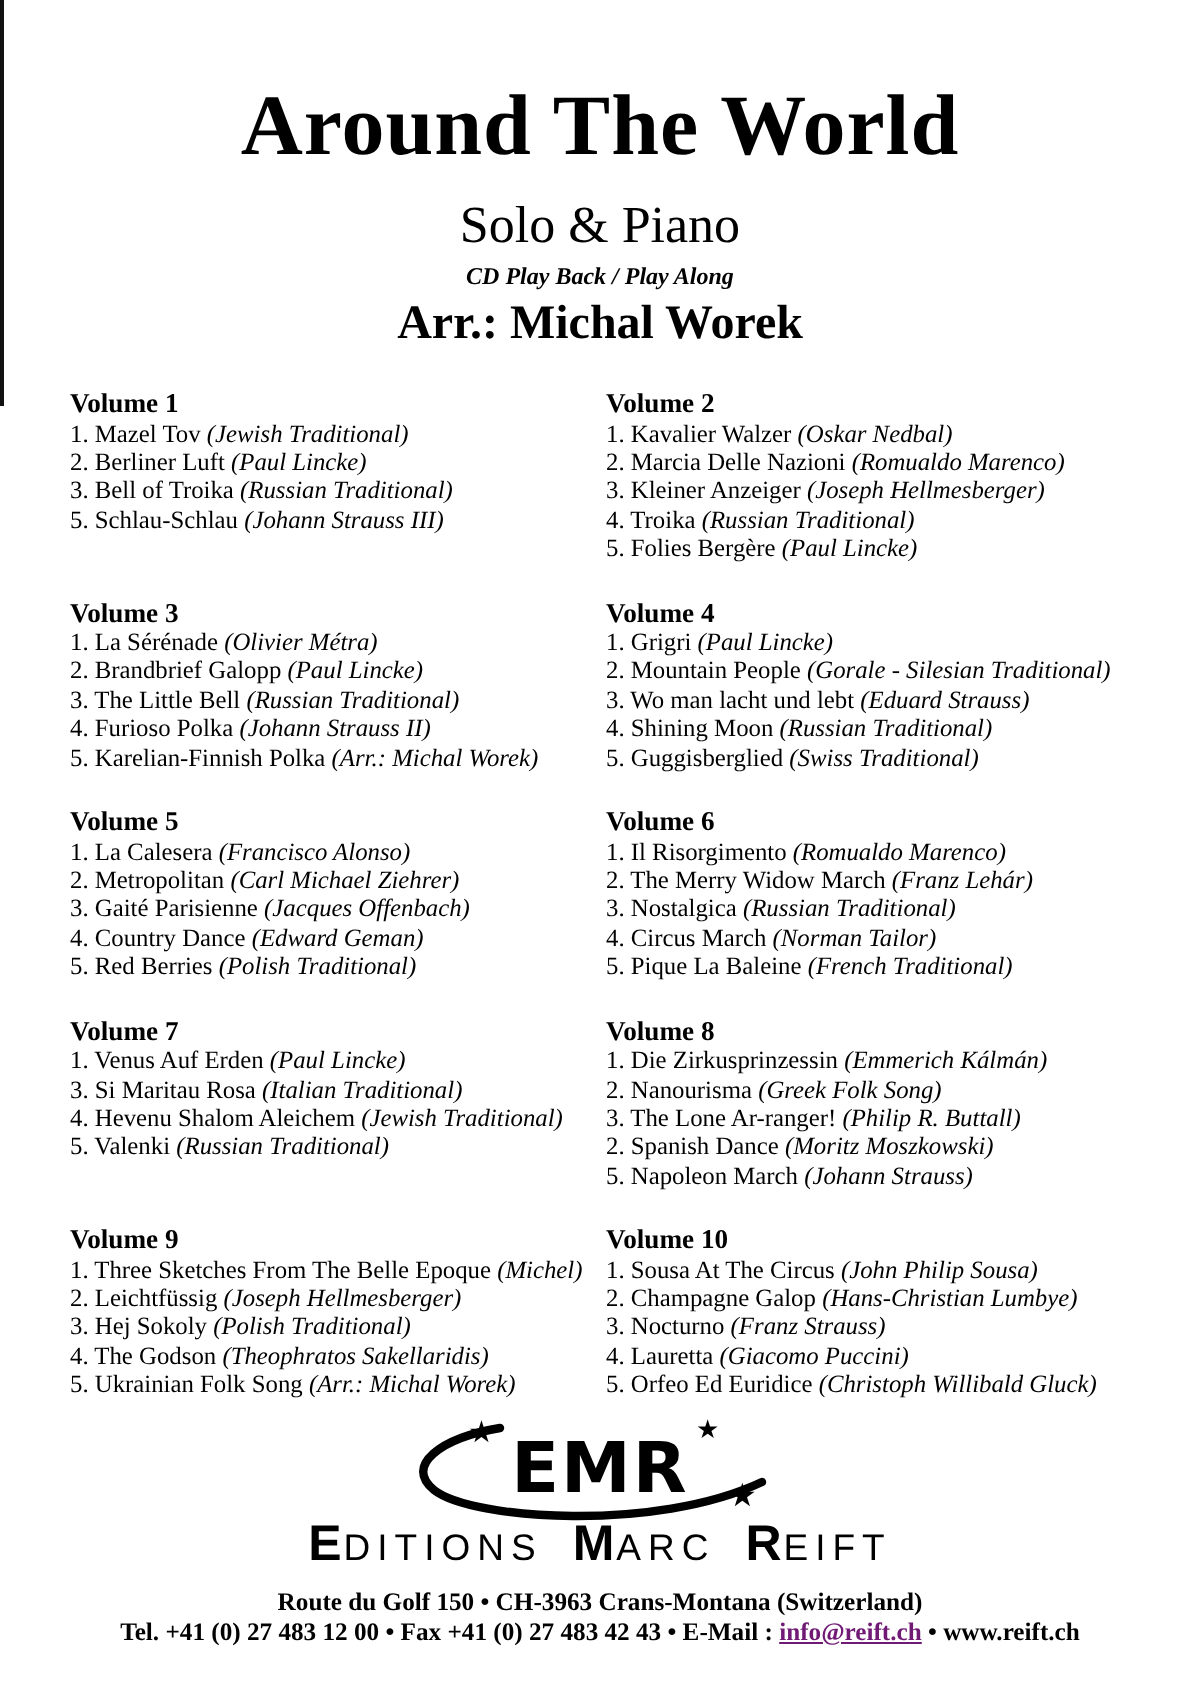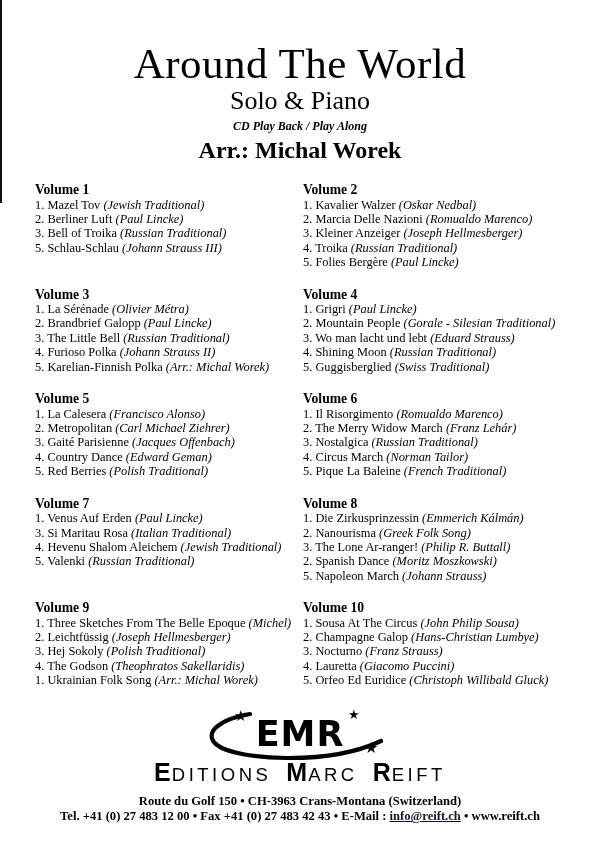--- a/index.html
+++ b/index.html
@@ -8,22 +8,22 @@
     width:600px;height:849px;
     background:#fff;color:#000;
     font-family:"Liberation Serif", serif;
     overflow:hidden;
   }
   .scan-line{
     position:absolute;left:0;top:0;width:2px;height:203px;background:#111;
   }
   
   header{padding-top:42px;text-align:center;}
-  .title{font-size:43px;font-weight:normal;line-height:1.0;margin:0;letter-spacing:.5px;}
-  .subtitle{font-size:26px;margin-top:3px;line-height:1.0;}
+  .title{font-size:43px;font-weight:bold;line-height:1.0;margin:0;letter-spacing:.5px;}
+  .subtitle{font-size:26px;margin-top:15px;line-height:1.0;}
   .subtitle2{font-size:12px;font-style:italic;font-weight:bold;margin-top:6px;line-height:1.0;}
   .arranger{font-size:24px;font-weight:bold;margin-top:6px;line-height:1.0;}
   
   .volumes{
     margin:21px 18px 0 35px;
     display:grid;
     grid-template-columns:268px 1fr;
   }
   .volume{margin-bottom:18px;}
   .volume h3{
@@ -37,21 +37,21 @@
   .brand-line{
     margin-top:-8px;
     font-family:"Liberation Sans", sans-serif;
     display:flex;justify-content:center;align-items:baseline;gap:15px;
   }
   .brand-seg{display:inline-flex;align-items:baseline;}
   .brand-initial{font-size:25px;font-weight:bold;letter-spacing:1px;}
   .brand-rest{font-size:18.5px;font-weight:400;letter-spacing:3.5px;}
   .addr{font-size:12.6px;font-weight:bold;line-height:15px;}
   .addr-line1{margin-top:7px;}
-  .addr a{color:#0f172a;}
+  .addr a{color:#701a75;}
 </style>
 </head>
 <body>
 
 <div class="page">
   <div class="scan-line"></div>
 
   <header>
     <h1 class="title">Around The World</h1>
     <div class="subtitle">Solo &amp; Piano</div>
@@ -121,21 +121,21 @@
         <div class="track"><span class="t-title">3. The Lone Ar-ranger! </span><span class="t-credit">(Philip R. Buttall)</span></div>
         <div class="track"><span class="t-title">2. Spanish Dance </span><span class="t-credit">(Moritz Moszkowski)</span></div>
         <div class="track"><span class="t-title">5. Napoleon March </span><span class="t-credit">(Johann Strauss)</span></div>
       </section>
       <section class="volume">
         <h3>Volume 9</h3>
         <div class="track"><span class="t-title">1. Three Sketches From The Belle Epoque </span><span class="t-credit">(Michel)</span></div>
         <div class="track"><span class="t-title">2. Leichtfüssig </span><span class="t-credit">(Joseph Hellmesberger)</span></div>
         <div class="track"><span class="t-title">3. Hej Sokoly </span><span class="t-credit">(Polish Traditional)</span></div>
         <div class="track"><span class="t-title">4. The Godson </span><span class="t-credit">(Theophratos Sakellaridis)</span></div>
-        <div class="track"><span class="t-title">1. Ukrainian Folk Song </span><span class="t-credit">(Arr.: Michal Worek)</span></div>
+        <div class="track"><span class="t-title">5. Ukrainian Folk Song </span><span class="t-credit">(Arr.: Michal Worek)</span></div>
       </section>
       <section class="volume">
         <h3>Volume 10</h3>
         <div class="track"><span class="t-title">1. Sousa At The Circus </span><span class="t-credit">(John Philip Sousa)</span></div>
         <div class="track"><span class="t-title">2. Champagne Galop </span><span class="t-credit">(Hans-Christian Lumbye)</span></div>
         <div class="track"><span class="t-title">3. Nocturno </span><span class="t-credit">(Franz Strauss)</span></div>
         <div class="track"><span class="t-title">4. Lauretta </span><span class="t-credit">(Giacomo Puccini)</span></div>
         <div class="track"><span class="t-title">5. Orfeo Ed Euridice </span><span class="t-credit">(Christoph Willibald Gluck)</span></div>
       </section>
     </main>

